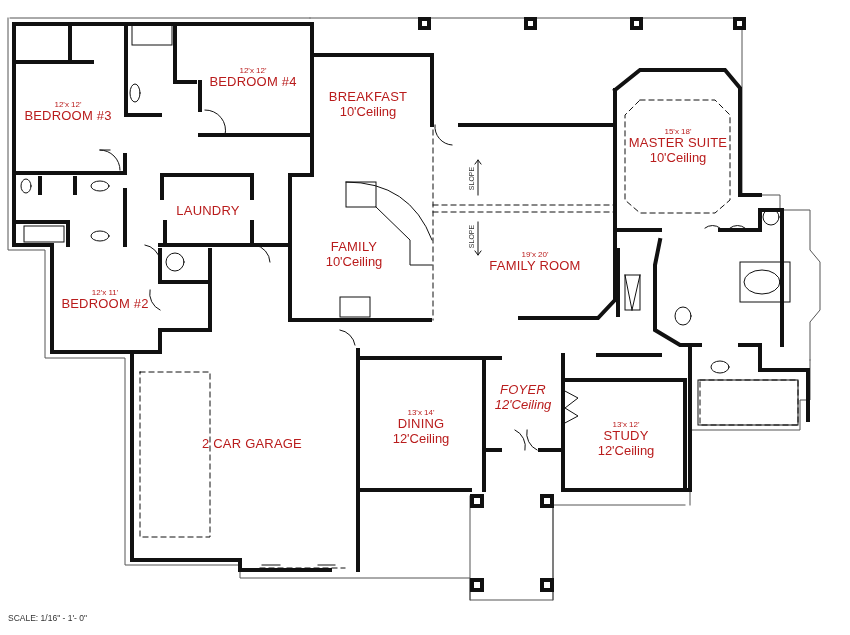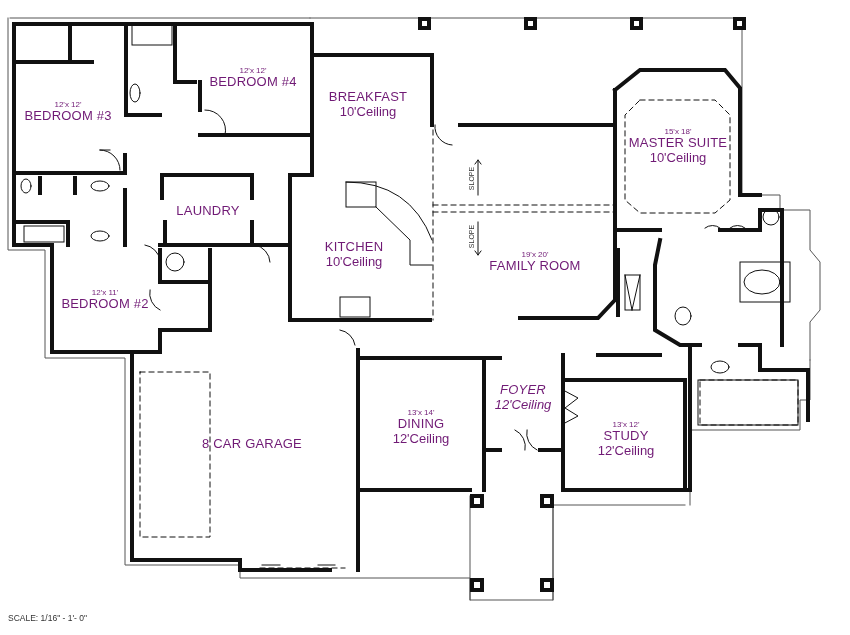--- a/index.html
+++ b/index.html
@@ -1,18 +1,18 @@
 <!DOCTYPE html>
 <html><head>
 <meta charset="utf-8">
 <style>
   html, body { margin:0; padding:0; background:#ffffff; }
   body { width:850px; height:635px; position:relative; overflow:hidden; font-family:"Liberation Sans", sans-serif; color:#222; }
   #plan { position:absolute; left:0; top:0; width:850px; height:635px; }
-  .lbl { position:absolute; text-align:center; line-height:1.15; color:#701a75; transform:translateX(-50%); white-space:nowrap; }
+  .lbl { position:absolute; text-align:center; line-height:1.15; color:#b91c1c; transform:translateX(-50%); white-space:nowrap; }
   .lbl .dim { font-size:8px; display:block; }
   .lbl .name { font-size:13px; display:block; letter-spacing:0.2px; }
   .lbl .ceil { font-size:13px; display:block; }
   .slope { position:absolute; font-size:7px; color:#333; transform:rotate(-90deg); transform-origin:center; }
   .scale { position:absolute; left:8px; top:613px; font-size:8.5px; color:#333; }
 </style>
 </head>
 <body>
 
 <svg id="plan" viewBox="0 0 850 635" xmlns="http://www.w3.org/2000/svg">
@@ -192,33 +192,33 @@
 </div>
 <div class="lbl" style="left:678px; top:127px;">
   <span class="dim">15'x 18'</span>
   <span class="name">MASTER SUITE</span>
   <span class="ceil">10'Ceiling</span>
 </div>
 <div class="lbl" style="left:208px; top:204px;">
   <span class="name">LAUNDRY</span>
 </div>
 <div class="lbl" style="left:354px; top:240px;">
-  <span class="name">KITCHEN</span>
+  <span class="name">FAMILY</span>
   <span class="ceil">10'Ceiling</span>
 </div>
 <div class="lbl" style="left:535px; top:213px;margin-top:37px;">
   <span class="dim">19'x 20'</span>
   <span class="name">FAMILY ROOM</span>
 </div>
 <div class="lbl" style="left:105px; top:288px;text-align:center;">
   <span class="dim">12'x 11'</span>
   <span class="name">BEDROOM #2</span>
 </div>
 <div class="lbl" style="left:252px; top:437px;">
-  <span class="name">8 CAR GARAGE</span>
+  <span class="name">2 CAR GARAGE</span>
 </div>
 <div class="lbl" style="left:523px; top:383px;font-style:italic;">
   <span class="name">FOYER</span>
   <span class="ceil">12'Ceiling</span>
 </div>
 <div class="lbl" style="left:421px; top:408px;">
   <span class="dim">13'x 14'</span>
   <span class="name">DINING</span>
   <span class="ceil">12'Ceiling</span>
 </div>

